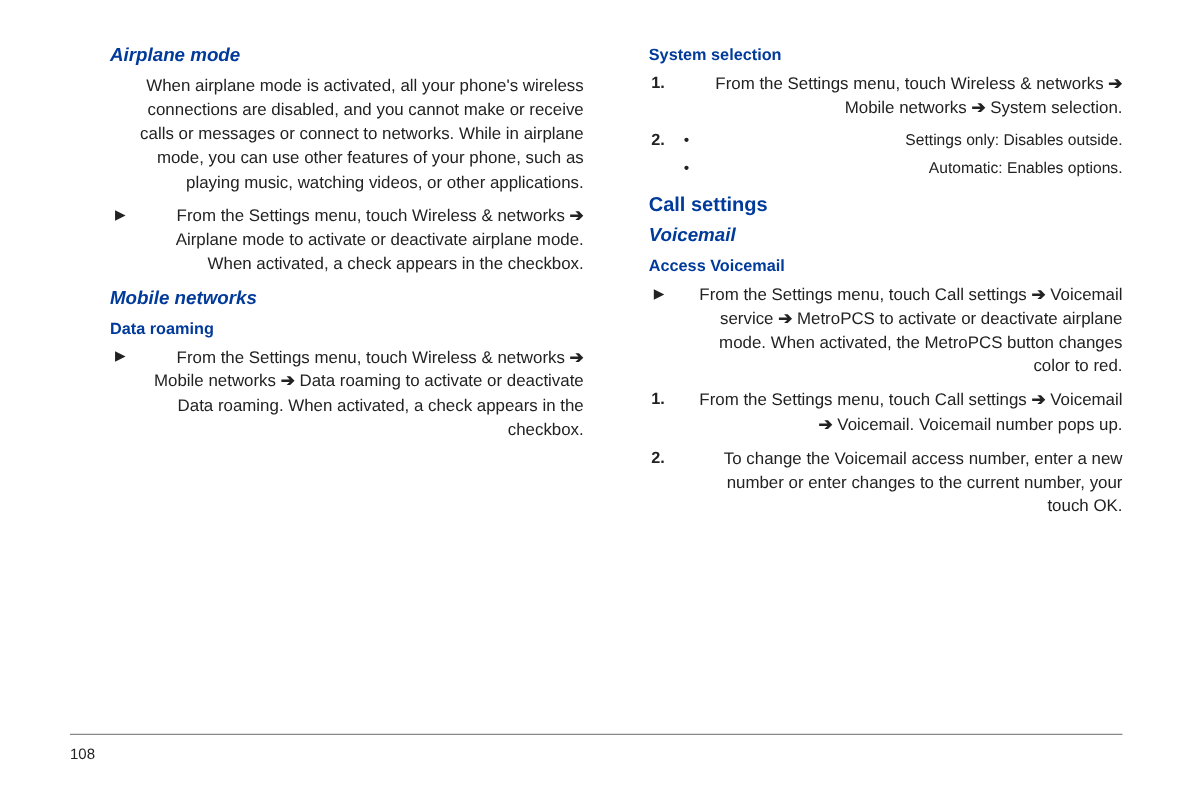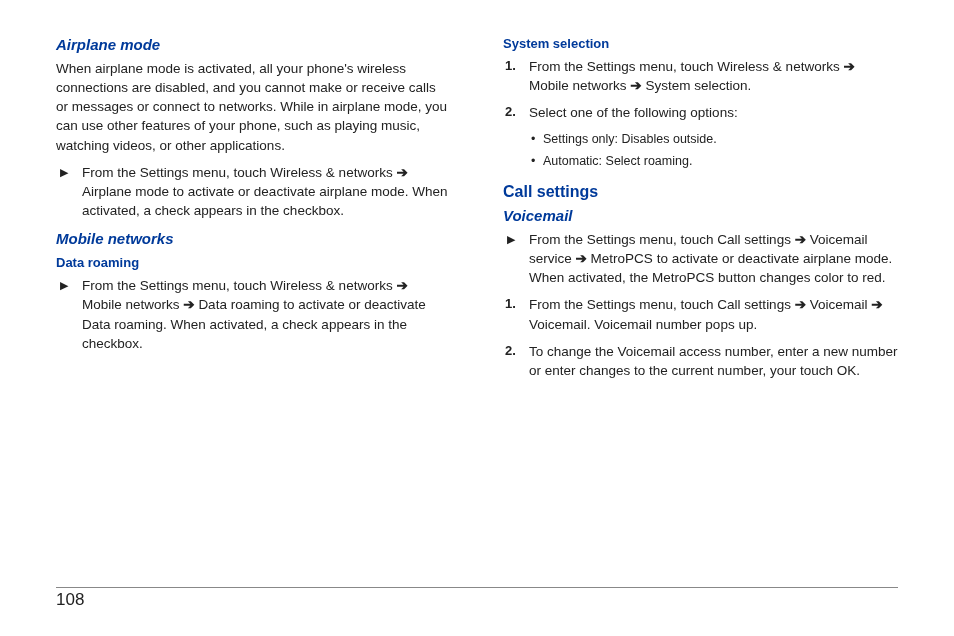--- a/index.html
+++ b/index.html
@@ -8,21 +8,21 @@
     font-family: Arial, Helvetica, sans-serif;
     background: #fff;
     color: #222;
     width: 954px;
     height: 636px;
     box-sizing: border-box;
     position: relative;
   }
   .page {
     display: flex;
-    padding: 36px 56px 20px 56px;
+    padding: 36px 56px 20px 88px;
     gap: 52px;
   }
   .col {
     flex: 1;
     min-width: 0;
   }
   .h-blue-ital {
     color: #003a9a;
     font-weight: bold;
     font-style: italic;
@@ -39,20 +39,21 @@
     color: #003a9a;
     font-weight: bold;
     font-size: 16px;
     margin: 12px 0 6px 0;
     font-family: Arial, Helvetica, sans-serif;
   }
   p {
     font-size: 13.5px;
     line-height: 1.42;
     margin: 0 0 8px 0;
+    text-align: right;
   }
   .indent {
     padding-left: 26px;
     position: relative;
   }
   .marker {
     position: absolute;
     left: 4px;
     top: 2px;
     font-size: 11px;
@@ -75,21 +76,21 @@
     position: absolute;
     left: 28px;
     top: 0;
   }
   b { font-weight: normal; }
   .arrow { font-weight: bold; }
   .page-num {
     position: absolute;
     left: 56px;
     bottom: 26px;
-    font-size: 17px;
+    font-size: 12px;
   }
   .rule {
     position: absolute;
     left: 56px;
     right: 56px;
     bottom: 48px;
     border-top: 1px solid #888;
   }
 </style>
 </head>
@@ -114,27 +115,27 @@
   </div>
 
   <div class="col">
     <div class="h-blue-bold-small" style="margin-top:0">System selection</div>
     <p class="indent">
       <span class="num-marker">1.</span>
       <span>From the </span><b>Settings</b><span> menu, touch </span><b>Wireless &amp; networks</b><span class="arrow"> ➔ </span><b>Mobile networks</b><span class="arrow"> ➔ </span><b>System selection</b><span>.</span>
     </p>
     <p class="indent">
       <span class="num-marker">2.</span>
-      <span>Select one of the following options:</span>
     </p>
     <p class="sub-bullet"><span class="dot">•</span><b>Settings only</b><span>: Disables outside.</span></p>
-    <p class="sub-bullet"><span class="dot">•</span><b>Automatic</b><span>: Select roaming.</span></p>
+    <p class="sub-bullet"><span class="dot">•</span><b>Automatic</b><span>: Enables options.</span></p>
 
     <div class="h-section">Call settings</div>
     <div class="h-blue-ital">Voicemail</div>
+    <div class="h-blue-bold-small">Access Voicemail</div>
     <p class="indent">
       <span class="marker">▶</span>
       <span>From the </span><b>Settings</b><span> menu, touch </span><b>Call settings</b><span class="arrow"> ➔ </span><b>Voicemail service</b><span class="arrow"> ➔ </span><b>MetroPCS</b><span> to activate or deactivate airplane mode. When activated, the </span><b>MetroPCS</b><span> button changes color to red.</span>
     </p>
 
     <p class="indent">
       <span class="num-marker">1.</span>
       <span>From the </span><b>Settings</b><span> menu, touch </span><b>Call settings</b><span class="arrow"> ➔ </span><b>Voicemail</b><span class="arrow"> ➔ </span><b>Voicemail</b><span>. </span><b>Voicemail number</b><span> pops up.</span>
     </p>
     <p class="indent">

